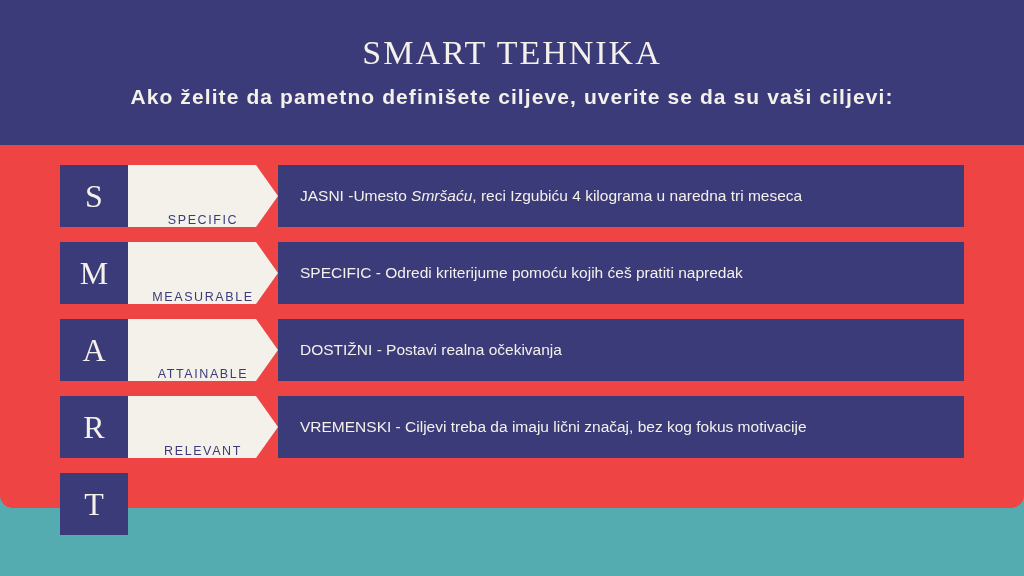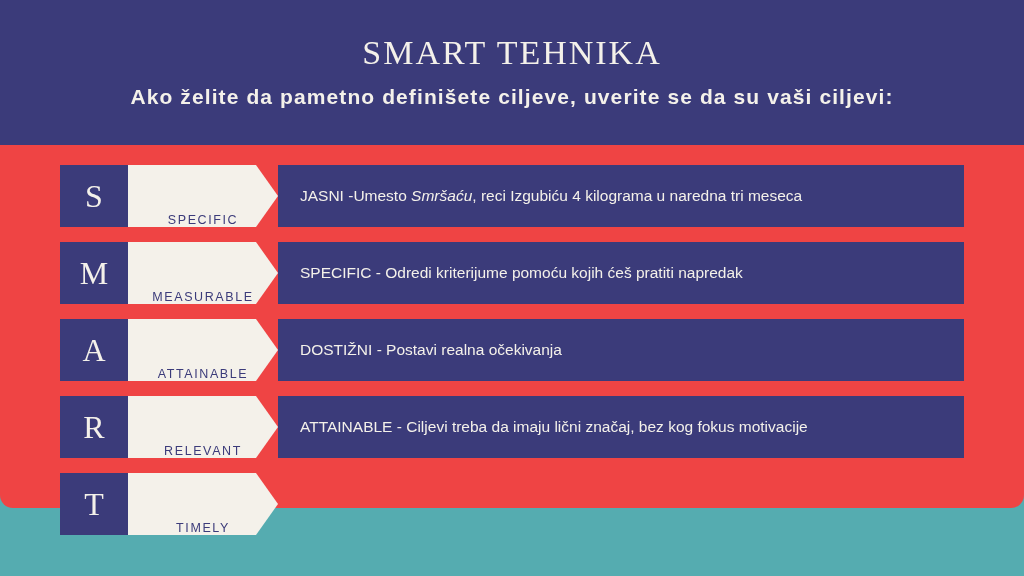--- a/index.html
+++ b/index.html
@@ -154,28 +154,25 @@
 
     <div class="row">
       <div class="letter-box">
         <span class="letter">R</span>
       </div>
       <div class="word-box">
         <span class="word">RELEVANT</span>
       </div>
       <div class="desc-box">
         <div class="desc">
-          <b>ATTAINABLE - </b><span> Ciljevi treba da imaju lični značaj, bez kog fokus motivacije</span><i></i><span></span>
+          <b>VREMENSKI - </b><span> Ciljevi treba da imaju lični značaj, bez kog fokus motivacije</span><i></i><span></span>
         </div>
       </div>
     </div>
 
     <div class="row">
       <div class="letter-box">
         <span class="letter">T</span>
       </div>
-      <div class="word-box">
-        <span class="word">TIMELY</span>
-      </div>
     </div>
 
   </div>
 </div>
 
 </body></html>

